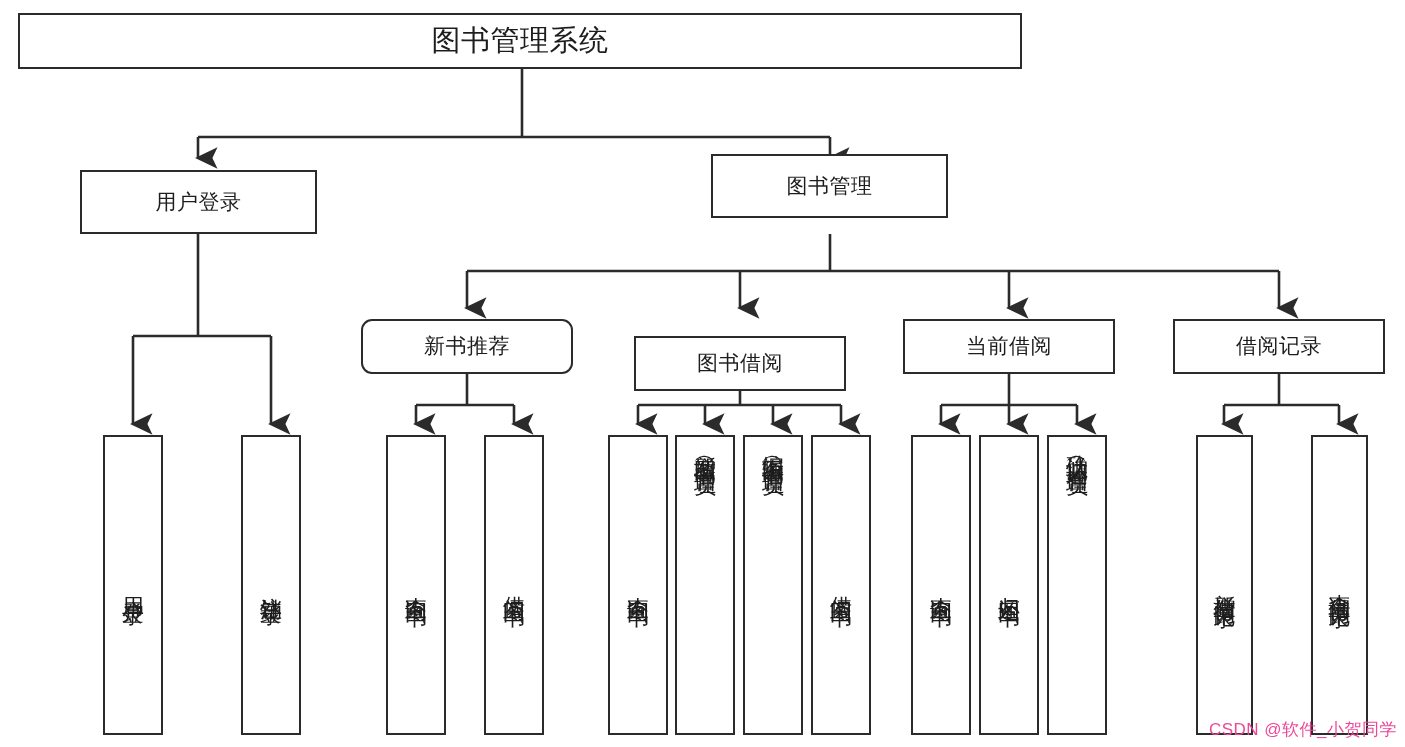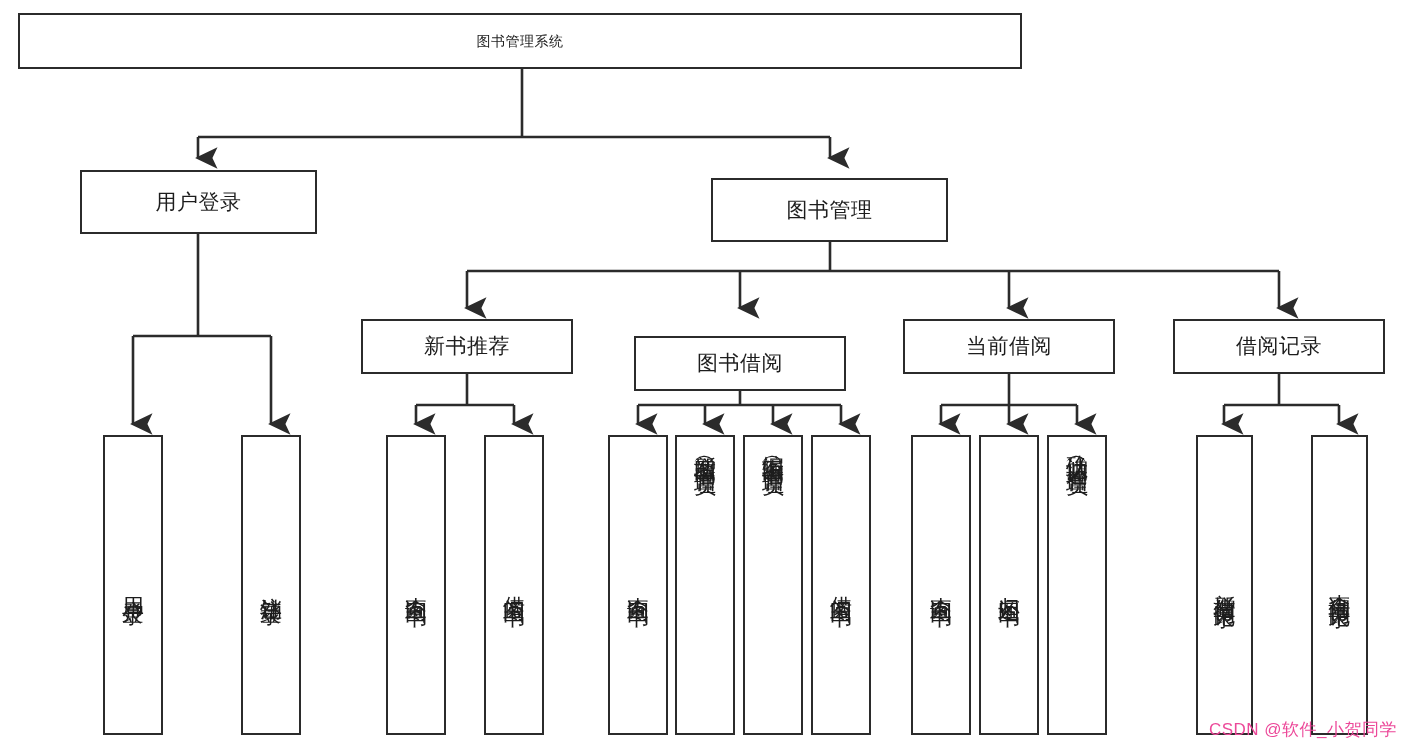--- a/index.html
+++ b/index.html
@@ -34,21 +34,21 @@
     align-items: center;
     justify-content: center;
     color: #1d1d1d;
   }
   .node .label {
     font-size: 21px;
     line-height: 1.15;
     letter-spacing: 0.5px;
     white-space: nowrap;
   }
-  .node.root .label { font-size: 14px; }
+  .node.root .label { font-size: 29px; }
   .node.level2 .label { font-size: 21px; }
   .node.level3 .label { font-size: 21px; }
 
   
   .node.leaf {
     align-items: flex-start;
     justify-content: center;
     padding-top: 0;
   }
   .node.leaf .label {
@@ -128,25 +128,25 @@
     </g>
   </svg>
 
   <div class="node root" style="left:18px; top:13px; width:1004px; height:56px;">
     <span class="label">图书管理系统</span>
   </div>
 
   <div class="node level2" style="left:80px; top:170px; width:237px; height:64px;">
     <span class="label">用户登录</span>
   </div>
-  <div class="node level2" style="left:711px; top:178px; width:237px; height:64px;">
+  <div class="node level2" style="left:711px; top:154px; width:237px; height:64px;">
     <span class="label">图书管理</span>
   </div>
 
-  <div class="node level3" style="left:361px; top:319px; width:212px; height:55px;">
+  <div class="node level3" style="left:361px; top:319px; width:212px; height:55px;border-radius:11px;">
     <span class="label">新书推荐</span>
   </div>
   <div class="node level3" style="left:634px; top:319px; width:212px; height:55px;margin-top:17px;">
     <span class="label">图书借阅</span>
   </div>
   <div class="node level3" style="left:903px; top:319px; width:212px; height:55px;">
     <span class="label">当前借阅</span>
   </div>
   <div class="node level3" style="left:1173px; top:319px; width:212px; height:55px;">
     <span class="label">借阅记录</span>

